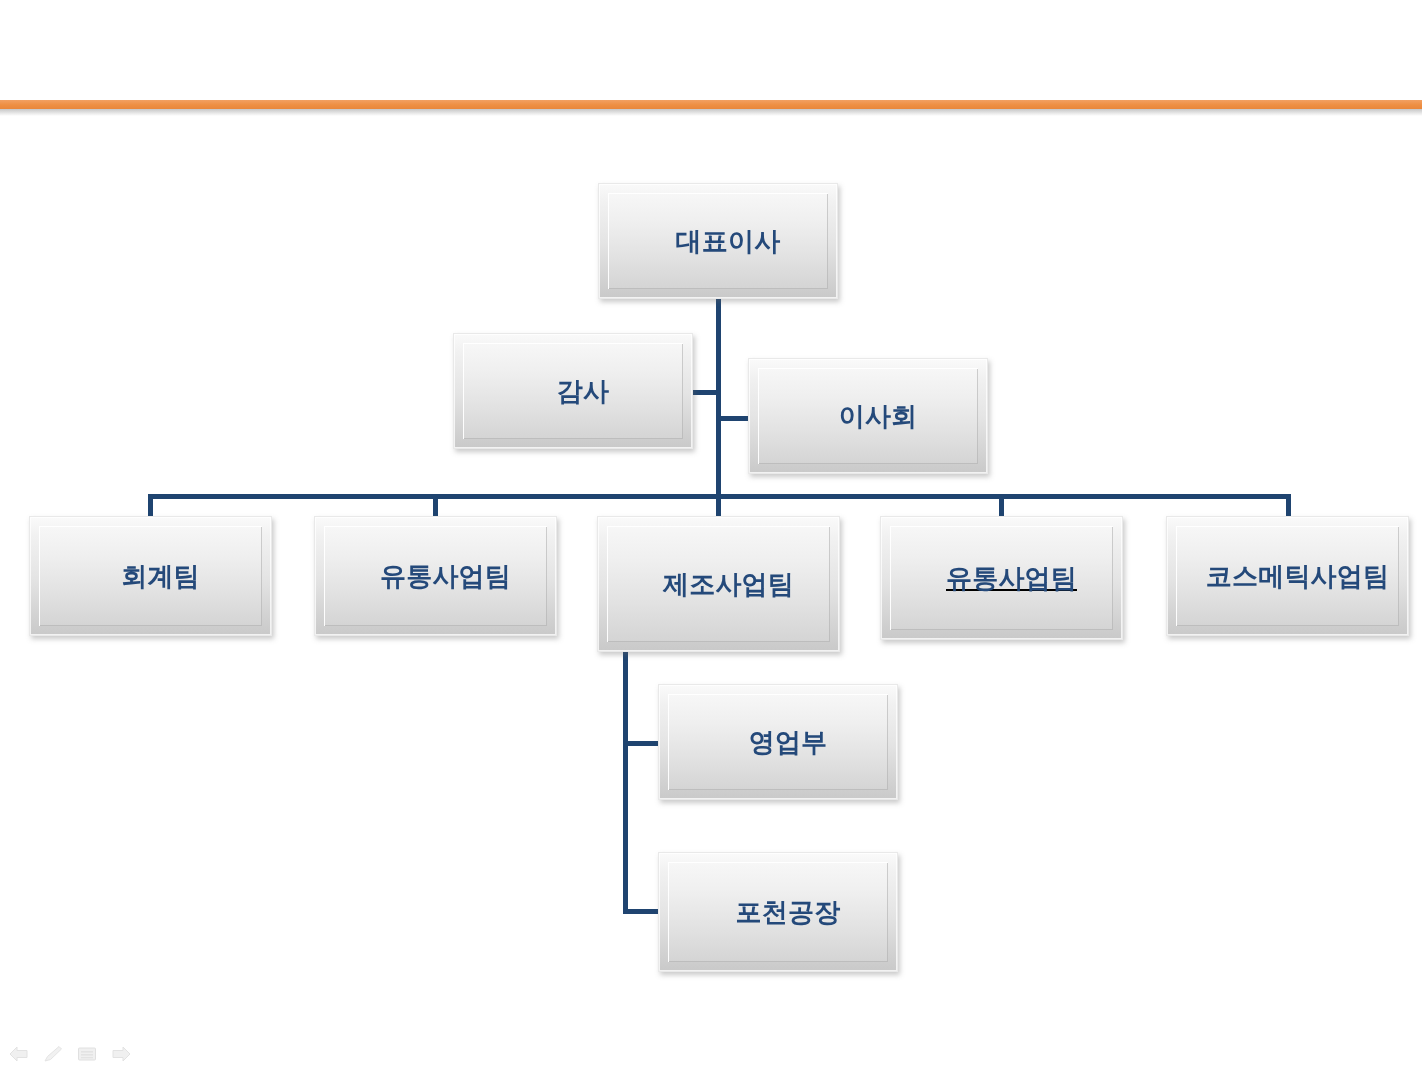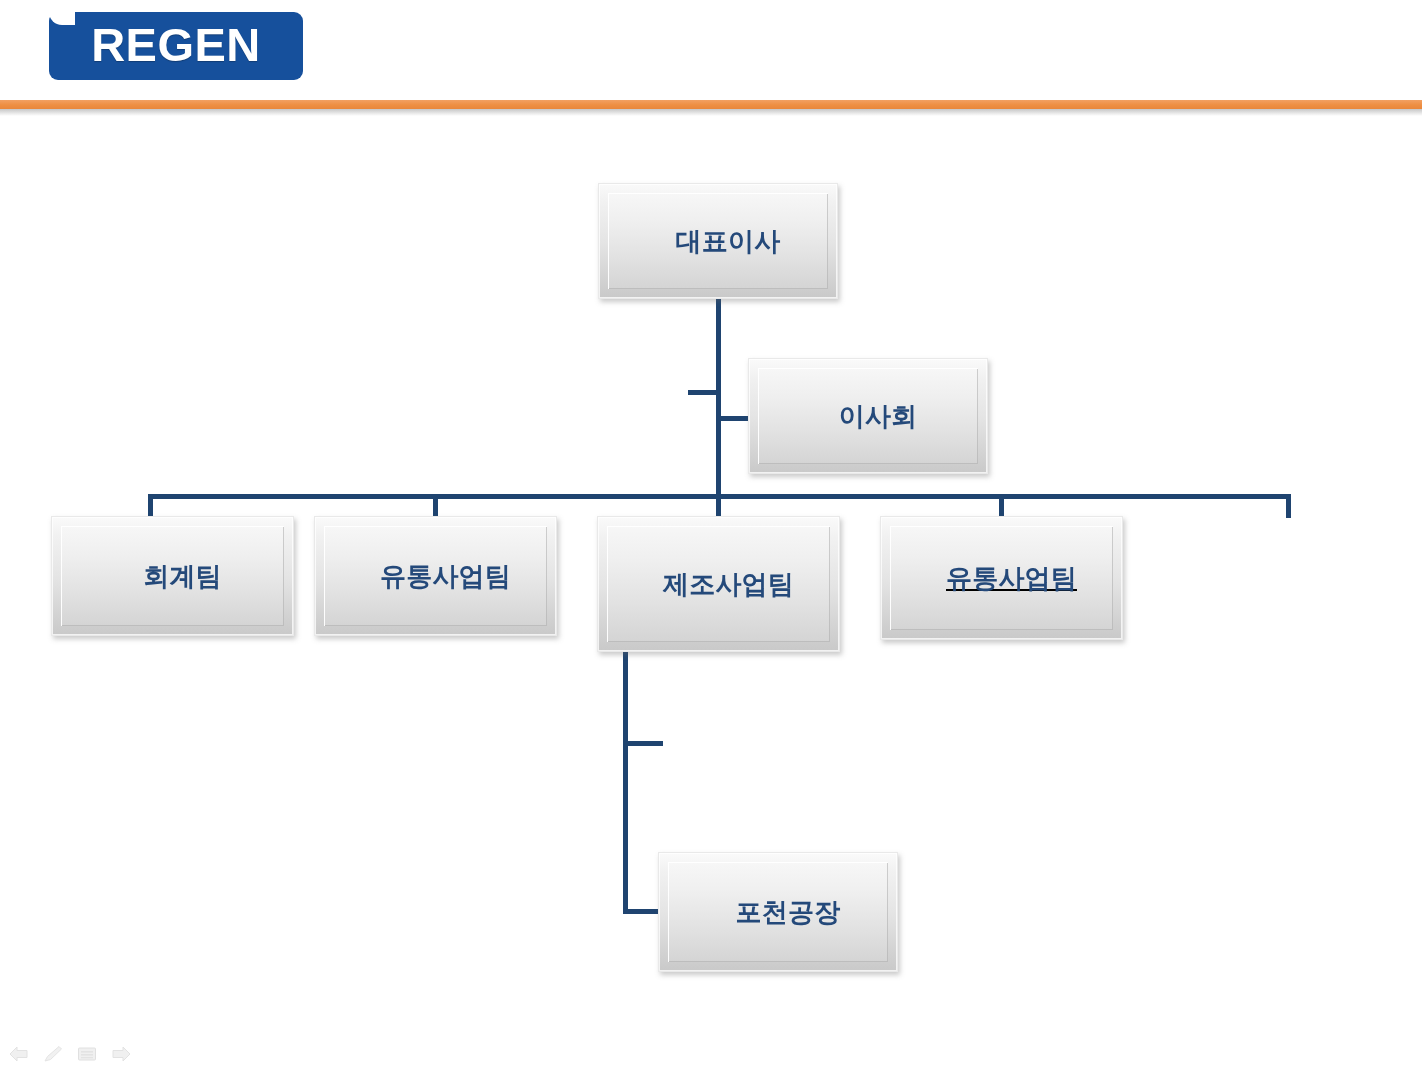--- a/index.html
+++ b/index.html
@@ -148,23 +148,20 @@
     gap: 12px;
   }
   .navicon { opacity: 1; display: block; }
 </style>
 </head>
 <body>
 
 <div id="slide">
 
   <div id="header-band">
-    <div id="logo">
-      <div id="logo-text">REGEN</div>
-    </div>
     <div id="logo-notch"></div>
   </div>
   <div id="orange-rule"></div>
   <div id="rule-shadow"></div>
 
   <div id="chart">
 
     <div class="conn conn-v" style="left:716px; top:298px; height:200px;"></div>
 
     <div class="conn conn-h" style="left:688px; top:390px; width:32px;"></div>
@@ -180,42 +177,51 @@
     <div class="conn conn-v" style="left:1286px; top:494px; height:24px;"></div>
 
     <div class="conn conn-v" style="left:623px; top:634px; height:280px;"></div>
     <div class="conn conn-h" style="left:623px; top:741px; width:40px;"></div>
     <div class="conn conn-h" style="left:623px; top:909px; width:40px;"></div>
 
     <div class="node" style="left:598px; top:183px; width:240px; height:116px;">
       <span class="node-label">대표이사</span>
     </div>
 
+    <div class="node" style="left:453px; top:333px; width:240px; height:116px;">
+      <span class="node-label">감사</span>
+    </div>
 
     <div class="node" style="left:748px; top:358px; width:240px; height:116px;">
       <span class="node-label">이사회</span>
     </div>
 
-    <div class="node" style="left:29px; top:516px; width:243px; height:120px;margin-left:22px;">
+    <div class="node" style="left:29px; top:516px; width:243px; height:120px;">
       <span class="node-label">회계팀</span>
     </div>
 
     <div class="node" style="left:314px; top:516px; width:243px; height:120px;">
       <span class="node-label">유통사업팀</span>
     </div>
 
     <div class="node" style="left:597px; top:516px; width:243px; height:136px;">
       <span class="node-label">제조사업팀</span>
     </div>
 
     <div class="node" style="left:880px; top:516px; width:243px; height:124px;text-decoration:underline;">
       <span class="node-label">유통사업팀</span>
     </div>
 
-
+    <div class="node" style="left:1166px; top:516px; width:243px; height:120px;">
+      <span class="node-label">코스메틱사업팀</span>
+    </div>
+
+    <div class="node" style="left:658px; top:684px; width:240px; height:116px;">
+      <span class="node-label">영업부</span>
+    </div>
 
     <div class="node" style="left:658px; top:852px; width:240px; height:120px;">
       <span class="node-label">포천공장</span>
     </div>
 
   </div>
 
   <div id="bottom-icons">
 
     <span>

